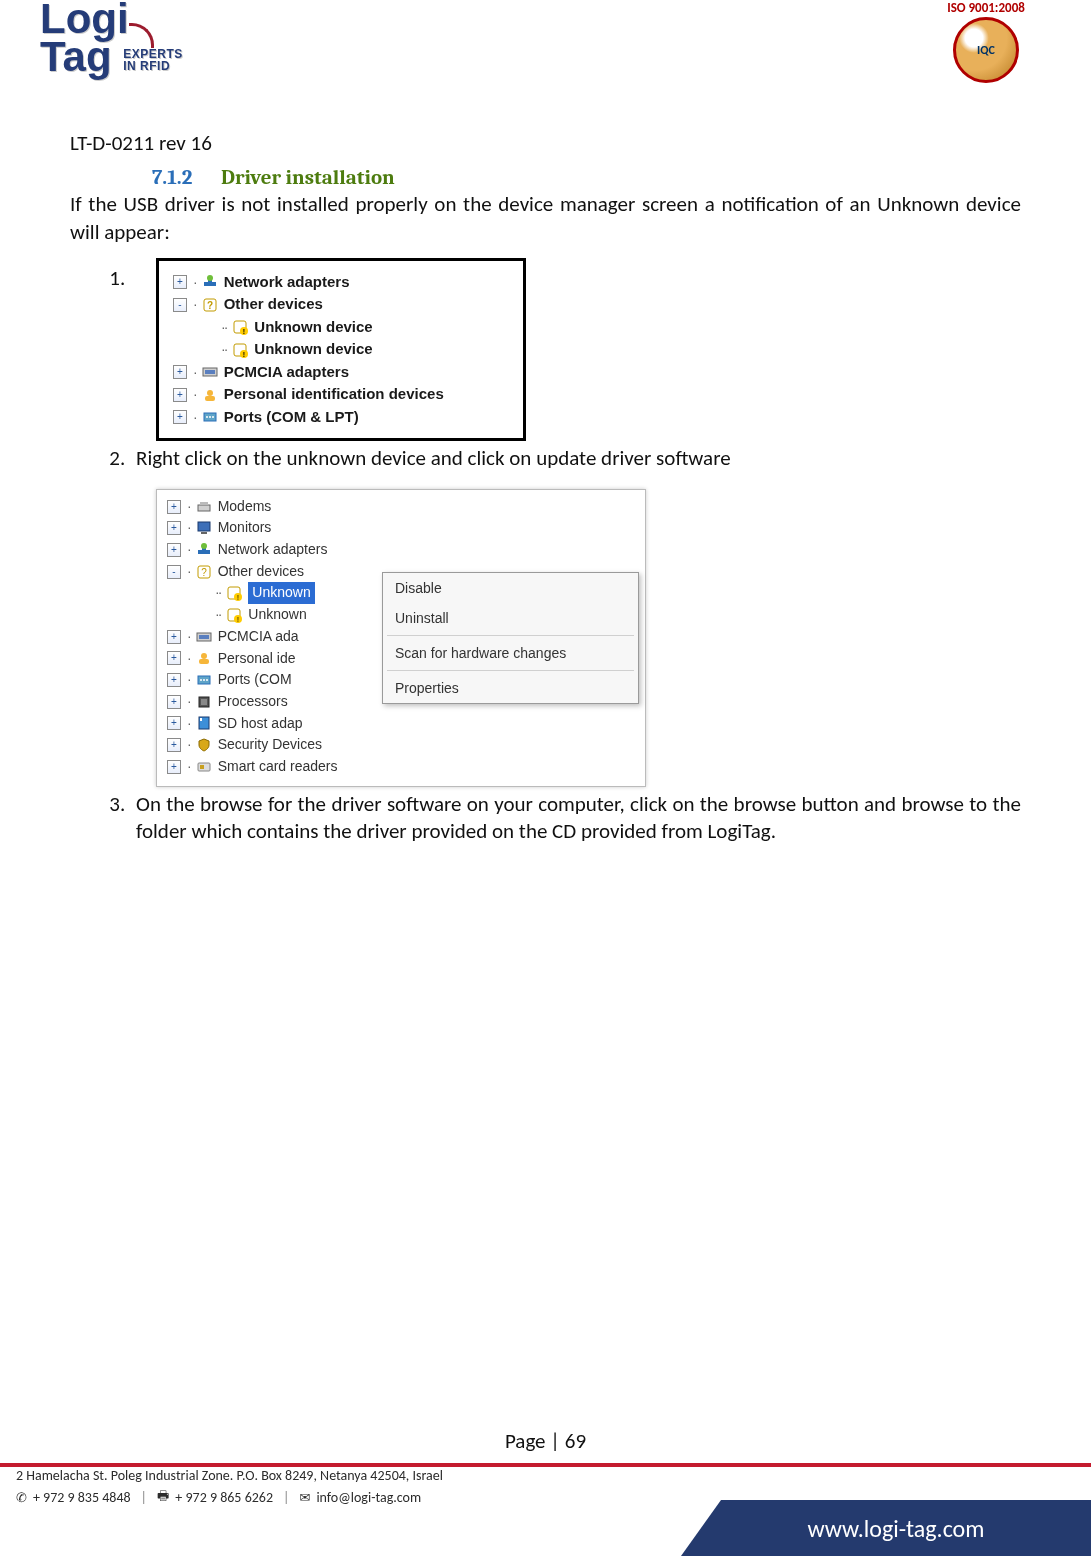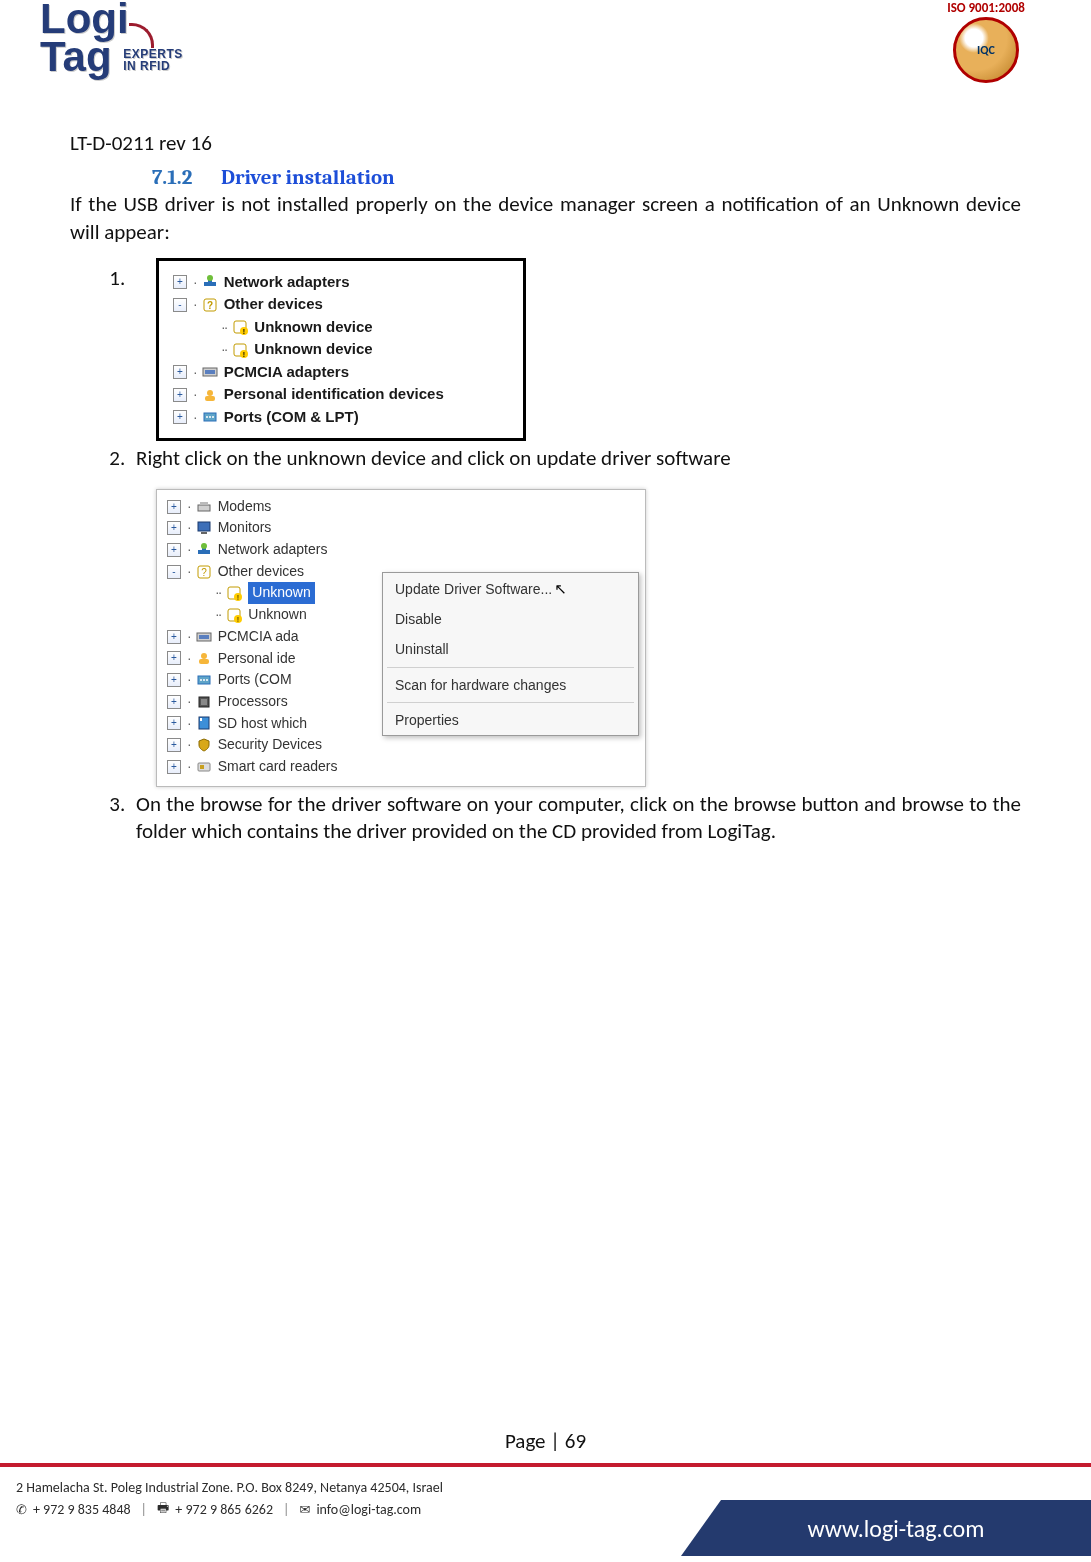--- a/index.html
+++ b/index.html
@@ -97,21 +97,21 @@
     margin-left: 60px;
     font-family: Cambria, Georgia, serif;
   }
   .section-head .num {
     color: #2a6eb8;
     font-weight: 700;
     margin-right: 24px;
     margin-left: 22px;
   }
   .section-head .title {
-    color: #1d4ed8;
+    color: #4d7c0f;
     font-weight: 700;
   }
 
   .intro {
     text-align: justify;
   }
 
   ol.steps {
     margin: 0;
     padding-left: 60px;
@@ -251,21 +251,21 @@
   .footer .head-strip {
     background: #243a6e;
     color: #fff;
     padding: 6px 16px;
     font-size: 14px;
     display: flex;
     align-items: center;
     gap: 10px;
   }
   .footer .info {
-    padding: 12px 16px 0 16px;
+    padding: 0 16px 0 16px;
     color: #2c2c2c;
   }
   .footer .contact {
     padding: 2px 16px;
     color: #2c2c2c;
     display: flex;
     align-items: center;
     gap: 6px;
   }
   .footer .contact .sep { color: #888; margin: 0 4px; }
@@ -502,21 +502,21 @@
               <span>Processors</span>
             </div>
             <div class="tree-row d1">
               <span class="exp">+</span>
               <span class="dots">·</span>
               <span class="ico">
                 <svg viewBox="0 0 16 16">
                   <use href="#i-sd"></use>
                 </svg>
               </span>
-              <span>SD host which</span>
+              <span>SD host adap</span>
             </div>
             <div class="tree-row d1">
               <span class="exp">+</span>
               <span class="dots">·</span>
               <span class="ico">
                 <svg viewBox="0 0 16 16">
                   <use href="#i-sec"></use>
                 </svg>
               </span>
               <span>Security Devices</span>
@@ -525,21 +525,20 @@
               <span class="exp">+</span>
               <span class="dots">·</span>
               <span class="ico">
                 <svg viewBox="0 0 16 16">
                   <use href="#i-smart"></use>
                 </svg>
               </span>
               <span>Smart card readers</span>
             </div>
             <div class="ctx-menu">
-              <div class="mi">Update Driver Software...<span class="ctx-cursor" style="position: static; margin-left: 2px;">↖</span></div>
               <div class="mi">Disable</div>
               <div class="mi">Uninstall</div>
               <div class="sep"></div>
               <div class="mi">Scan for hardware changes</div>
               <div class="sep"></div>
               <div class="mi bold">Properties</div>
             </div>
           </div>
       </li>
 

